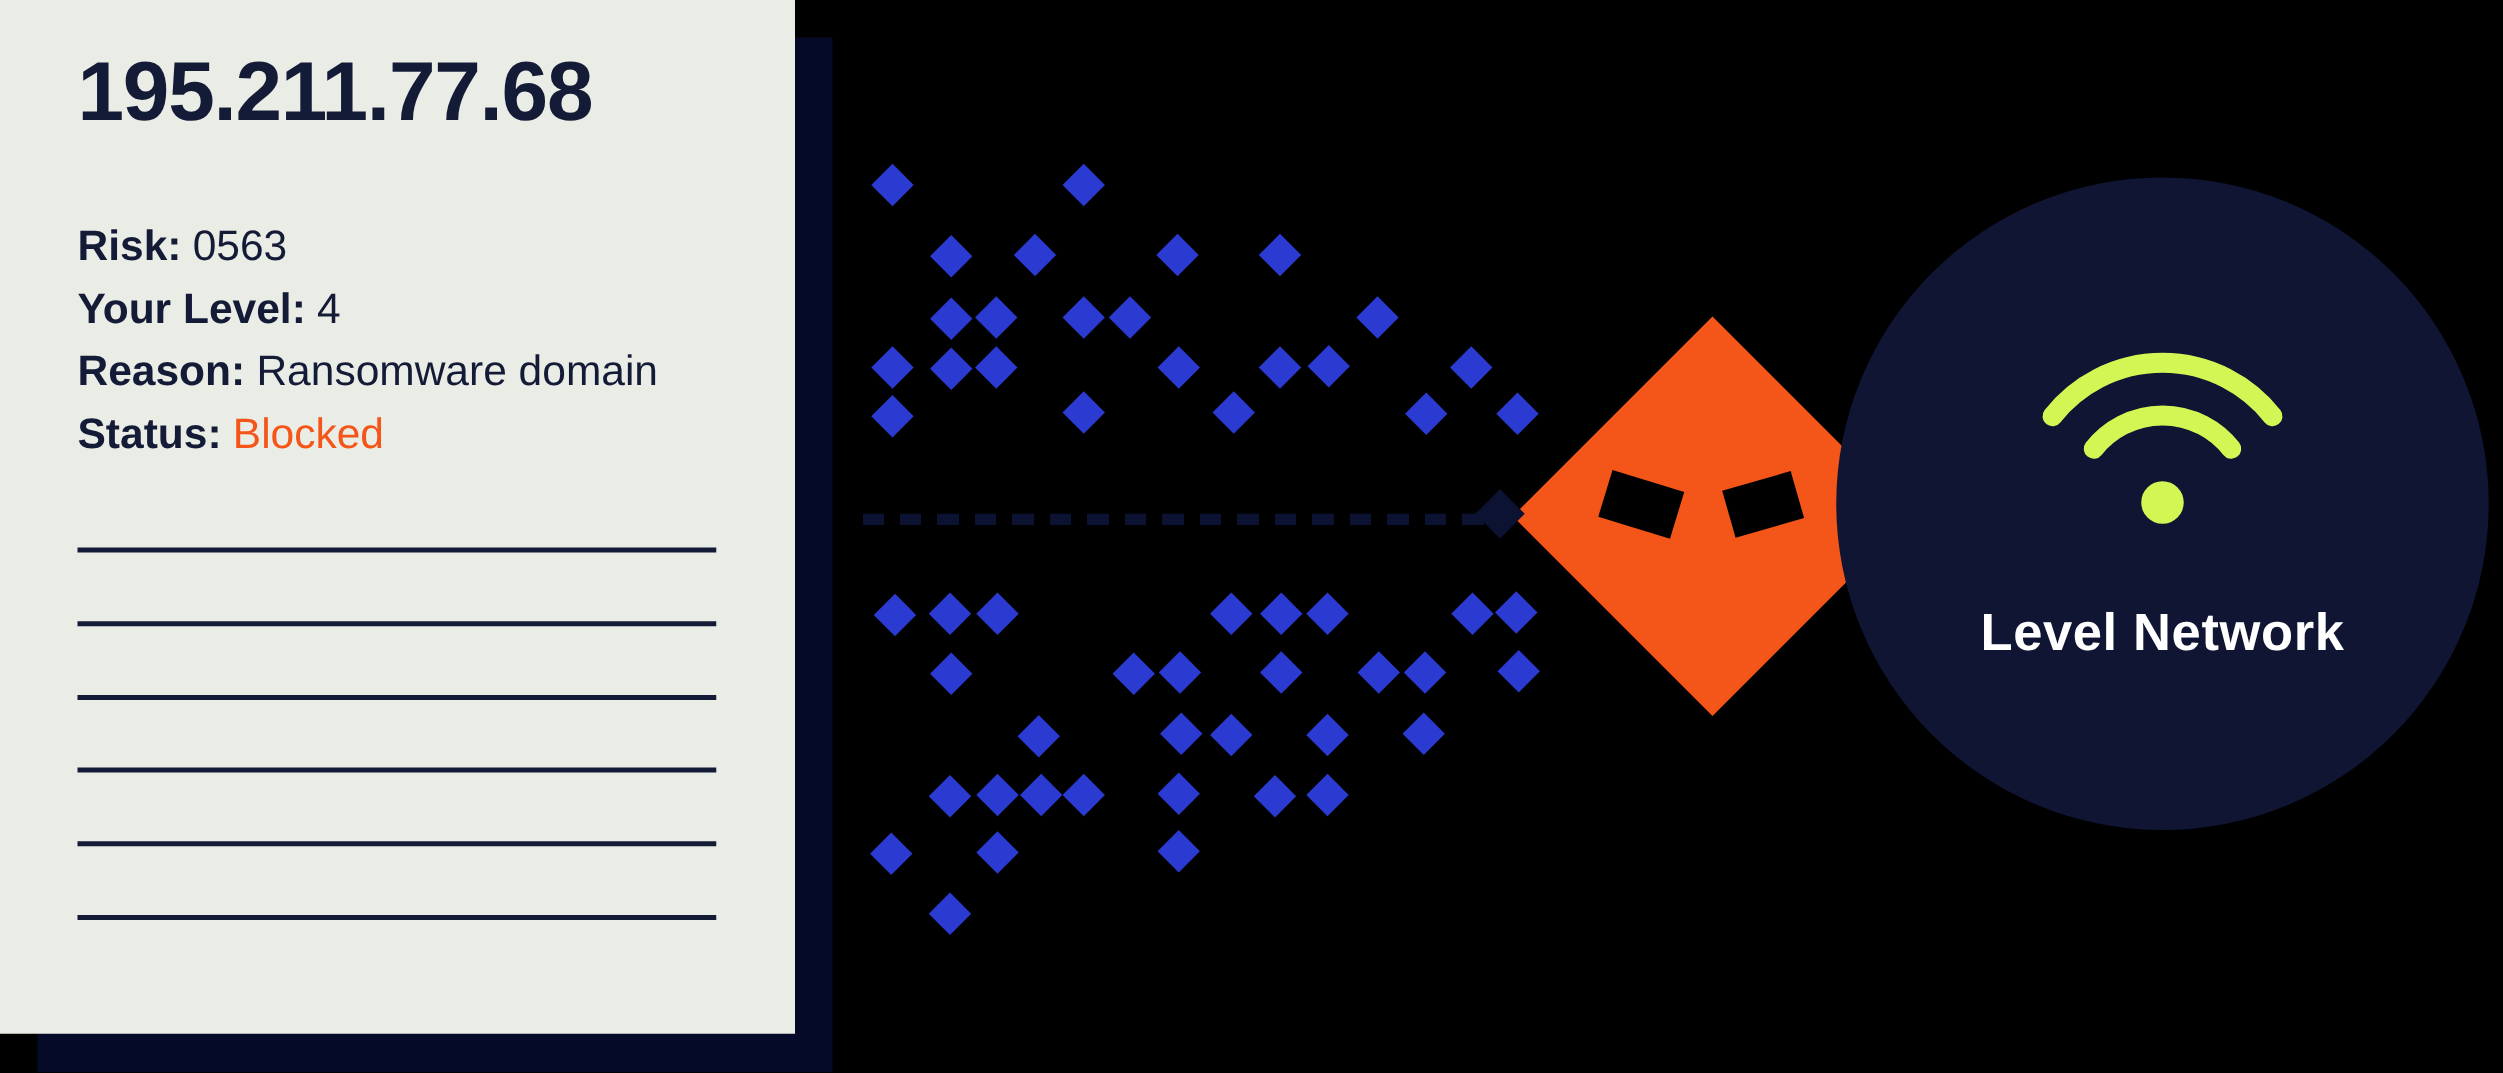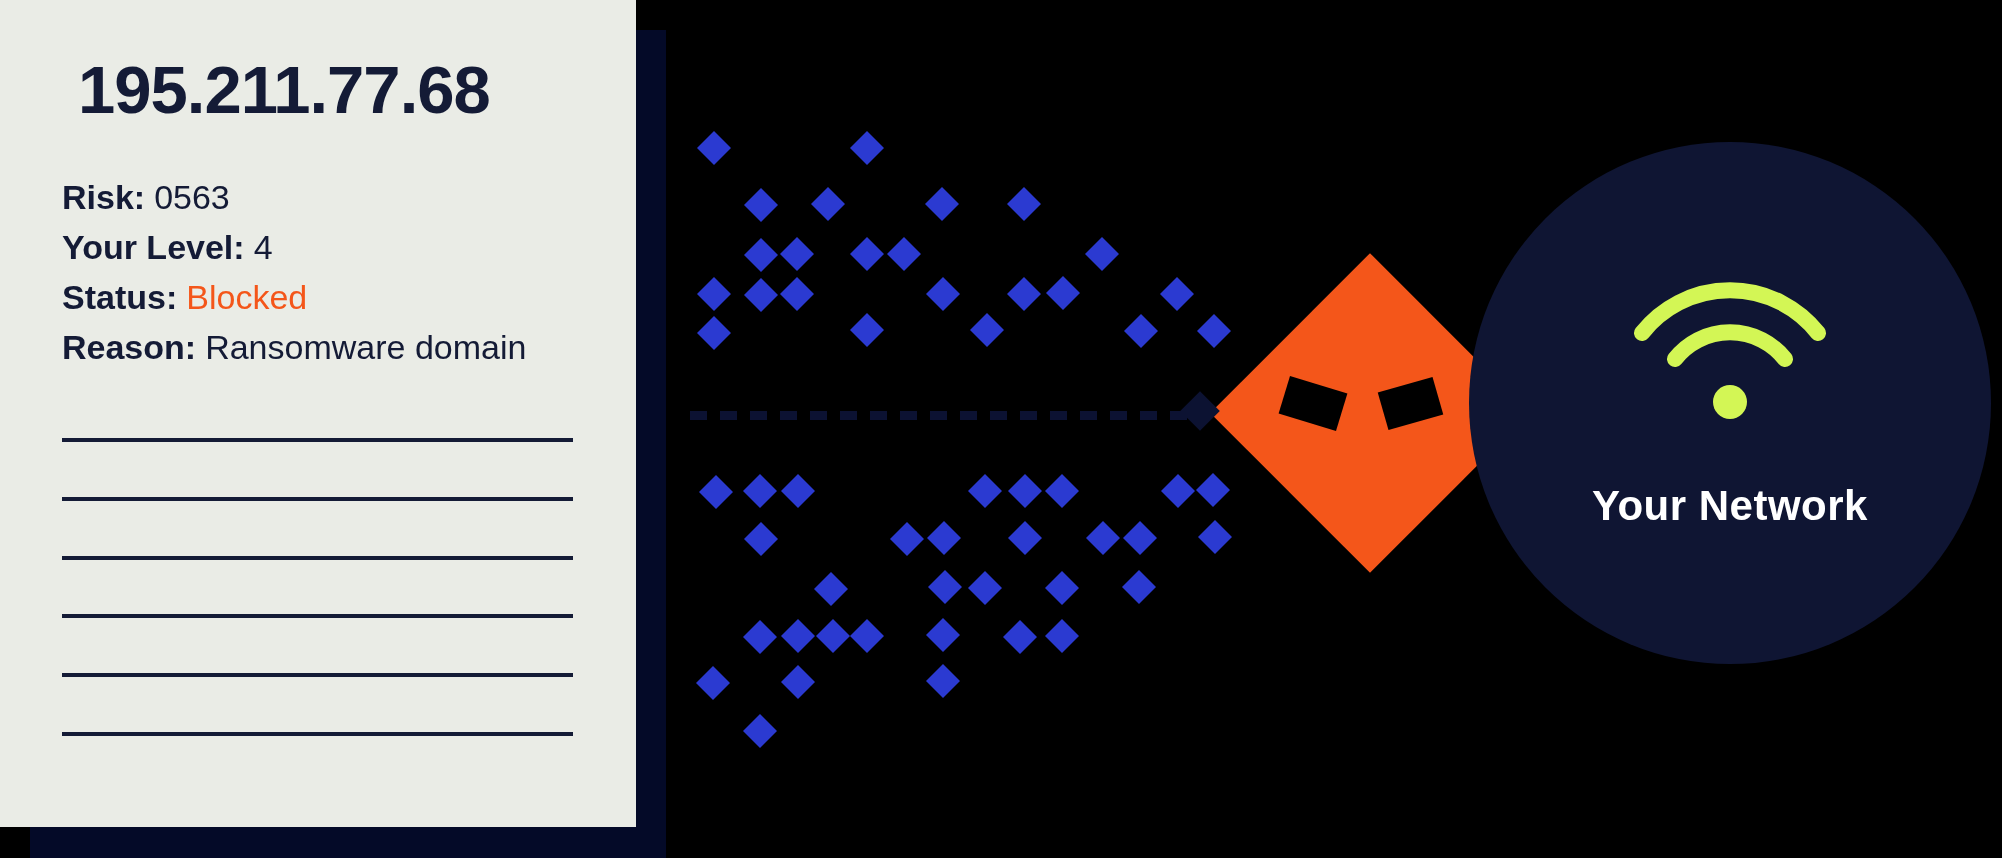--- a/index.html
+++ b/index.html
@@ -11,21 +11,21 @@
   
   .card-shadow{
     position:absolute;left:30px;top:30px;width:636px;height:828px;
     background:var(--shadow-navy,#040a28);
   }
   .card{
     position:absolute;left:0;top:0;width:636px;height:827px;
     background:var(--panel-bg,#eaece6);color:var(--ink-navy,#141b36);
   }
   .card h1{
-    position:absolute;left:62px;top:40px;margin:16px;
+    position:absolute;left:62px;top:40px;margin:0;
     font-size:67px;font-weight:800;letter-spacing:-1px;line-height:1;
     color:var(--ink-navy,#141b36);
   }
   .fields{position:absolute;left:62px;top:172px;font-size:34px;line-height:50px;}
   .fields .lbl{font-weight:700;margin-right:9px;}
   .fields .val{font-weight:400;}
   .fields .val-orange{color:var(--alert-orange,#f4561a);}
   .redacted-lines{position:absolute;left:0;top:0;width:100%;height:100%;}
   .rline{
     position:absolute;left:62px;width:511px;height:4px;
@@ -76,24 +76,24 @@
     <h1>195.211.77.68</h1>
 
     <div class="fields">
       <div>
         <span class="lbl">Risk:</span><span class="val">0563</span>
       </div>
       <div>
         <span class="lbl">Your Level:</span><span class="val">4</span>
       </div>
       <div>
-        <span class="lbl">Status:</span><span class="val val-orange">Blocked</span>
+        <span class="lbl">Reason:</span><span class="val">Ransomware domain</span>
       </div>
       <div>
-        <span class="lbl">Reason:</span><span class="val">Ransomware domain</span>
+        <span class="lbl">Status:</span><span class="val val-orange">Blocked</span>
       </div>
     </div>
 
     <div class="redacted-lines">
         <div class="rline" style="top: 438px;"></div>
         <div class="rline" style="top: 496.8px;"></div>
         <div class="rline" style="top: 555.6px;"></div>
         <div class="rline" style="top: 614.4px;"></div>
         <div class="rline" style="top: 673.2px;"></div>
         <div class="rline" style="top: 732px;"></div>
@@ -166,16 +166,16 @@
   <div class="eye eye-right"></div>
 
   <div class="net-circle">
     <svg width="240" height="180" viewBox="-120 -140 240 180">
       <g fill="none" stroke="#d3f655" stroke-width="16" stroke-linecap="round" class="wifi-stroke">
         <path d="M -88 -69 A 112 112 0 0 1 88 -69"></path>
         <path d="M -55 -43 A 70 70 0 0 1 55 -43"></path>
       </g>
       <circle cx="0" cy="0" r="17" fill="#d3f655" class="wifi-dot"></circle>
     </svg>
-    <div class="net-label">Your Network</div>
+    <div class="net-label">Level Network</div>
   </div>
 
 </div>
 
 </body></html>

